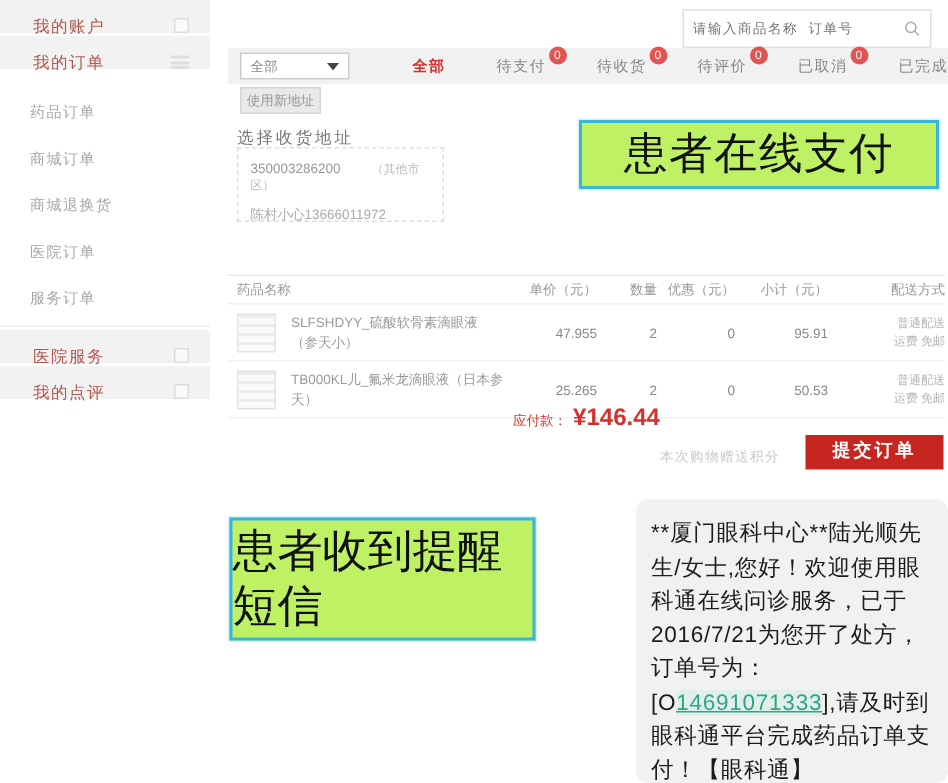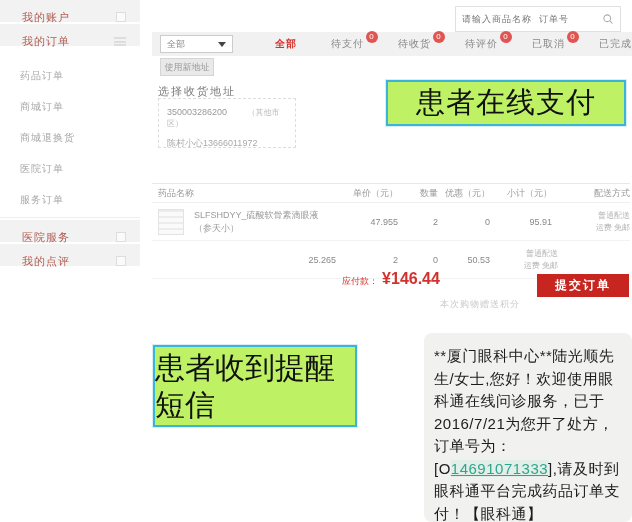--- a/index.html
+++ b/index.html
@@ -70,23 +70,23 @@
   .thumb { width:26px; height:26px; border:1px solid #e3e3e3; background:
            repeating-linear-gradient(0deg,#fafafa 0 4px,#ececec 4px 6px); flex:0 0 auto; }
   .pname { font-size:9px; color:#9a9a9a; }
   .num { font-size:9px; color:#888; }
   .deliv { font-size:8px; color:#b5b5b5; line-height:1.5; }
 
   .total-row { position:absolute; left:152px; top:270px; width:478px; text-align:center; }
   .total-lbl { font-size:9px; color:#d2322d; }
   .total-val { font-size:16px; color:#d2322d; font-weight:bold; margin-left:4px; }
   .points-note { position:absolute; left:440px; top:298px; font-size:9px; color:#c9c9c9; letter-spacing:1px; }
-  .submit-btn { position:absolute; left:537px; top:274px; width:92px; height:23px; background:#c7251f;
+  .submit-btn { position:absolute; left:537px; top:290px; width:92px; height:23px; background:#c7251f;
                 color:#fff; font-size:12px; font-weight:bold; text-align:center; line-height:23px;
-                letter-spacing:2px; border:none; font-family:Liberation Serif, serif; }
+                letter-spacing:2px; border:none; font-family:Liberation Mono, monospace; }
 
   
   .sms { position:absolute; left:424px; top:333px; width:208px; height:189px; background:#f1f1ef;
          border-radius:8px; padding:12px 10px; font-size:15px; color:#1c1c1c; line-height:1.5;
          letter-spacing:0.5px; }
   .sms .link { color:#2fa58e; text-decoration:underline; background:#e2efe9; }
 </style>
 </head>
 <body>
 
@@ -168,20 +168,24 @@
         <span class="thumb"></span>
         <span class="pname">SLFSHDYY_硫酸软骨素滴眼液（参天小）</span>
       </span>
       <span class="c num">47.955</span>
       <span class="c num">2</span>
       <span class="c num">0</span>
       <span class="c num">95.91</span>
       <span class="c last deliv"><span>普通配送</span><br><span>运费 免邮</span></span>
     </div>
     <div class="orow oline">
+      <span class="c first prod">
+        <span class="thumb"></span>
+        <span class="pname">TB000KL儿_氟米龙滴眼液（日本参天）</span>
+      </span>
       <span class="c num">25.265</span>
       <span class="c num">2</span>
       <span class="c num">0</span>
       <span class="c num">50.53</span>
       <span class="c last deliv"><span>普通配送</span><br><span>运费 免邮</span></span>
     </div>
   </div>
 
   <div class="total-row">
     <span class="total-lbl">应付款：</span><span class="total-val">¥146.44</span>

